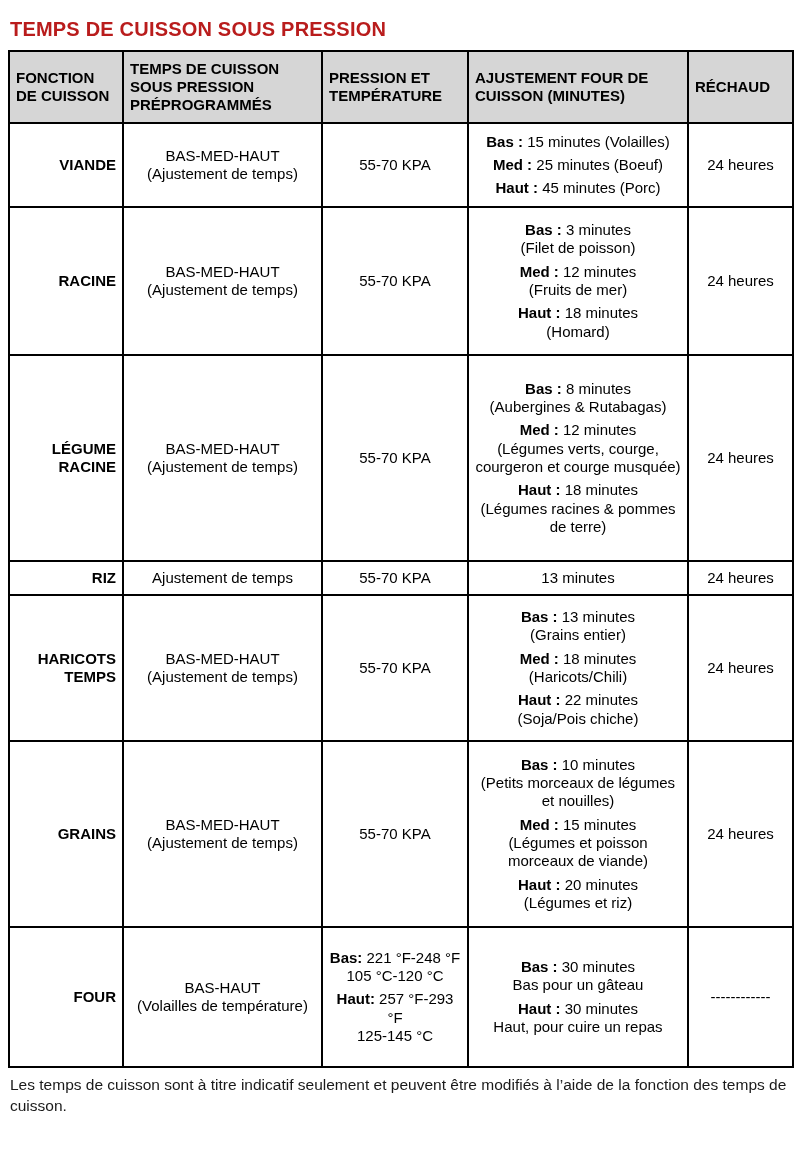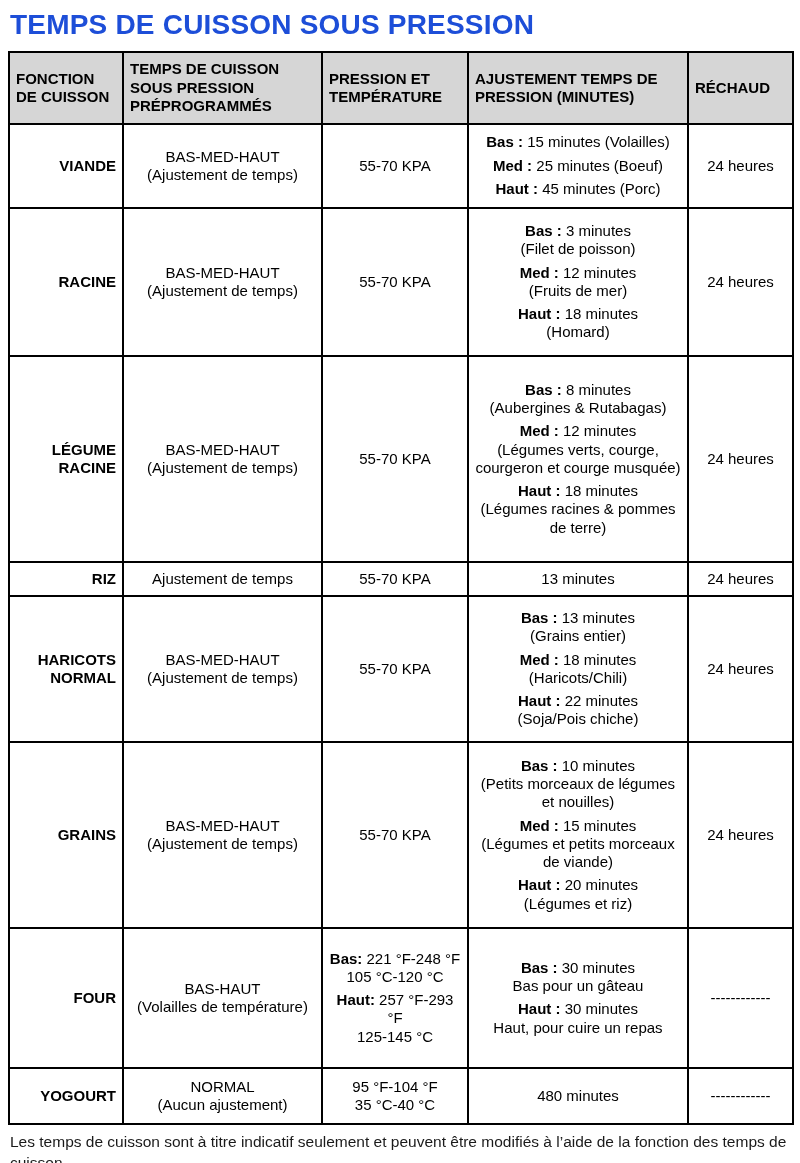--- a/index.html
+++ b/index.html
@@ -4,22 +4,22 @@
 <style>
   html,body{margin:0;padding:0;background:#fff;}
   body{
     width:800px;height:1163px;
     font-family:"Liberation Sans","DejaVu Sans",sans-serif;
     color:#000;
     -webkit-font-smoothing:antialiased;
   }
   .page{padding:4px 8px 0 8px;}
   .page-title{
-    font-size:28px;font-weight:bold;letter-spacing:.2px;
-    margin:6px 0 10px 2px;line-height:1.1;color:#1d4ed8;
+    font-size:20px;font-weight:bold;letter-spacing:.2px;
+    margin:14px 0 10px 2px;line-height:1.1;color:#b91c1c;
   }
   table.cook-table{
     border-collapse:collapse;width:784px;table-layout:fixed;
   }
   table.cook-table th,table.cook-table td{
     border:2px solid #000;
     vertical-align:middle;
     font-size:15px;line-height:1.22;
     padding:3px 6px;
     overflow:hidden;
@@ -63,21 +63,21 @@
       <col style="width:199px">
       <col style="width:146px">
       <col style="width:220px">
       <col style="width:105px">
     </colgroup>
     <thead>
       <tr>
         <th>FONCTION DE CUISSON</th>
         <th>TEMPS DE CUISSON SOUS PRESSION PRÉPROGRAMMÉS</th>
         <th>PRESSION ET TEMPÉRATURE</th>
-        <th>AJUSTEMENT TEMPS DE PRESSION (MINUTES)</th>
+        <th>AJUSTEMENT FOUR DE CUISSON (MINUTES)</th>
         <th>RÉCHAUD</th>
       </tr>
     </thead>
     <tbody>
         <tr>
           <td class="cell-function">VIANDE</td>
           <td class="cell-center">
             <div>BAS-MED-HAUT</div>
             <div class="prog-sub">(Ajustement de temps)</div>
           </td>
@@ -144,21 +144,21 @@
         <tr>
           <td class="cell-function">RIZ</td>
           <td class="cell-center">
             <div>Ajustement de temps</div>
           </td>
           <td class="cell-center">55-70 KPA</td>
           <td class="cell-center">13 minutes</td>
           <td class="cell-center">24 heures</td>
         </tr>
         <tr>
-          <td class="cell-function">HARICOTS NORMAL</td>
+          <td class="cell-function">HARICOTS TEMPS</td>
           <td class="cell-center">
             <div>BAS-MED-HAUT</div>
             <div class="prog-sub">(Ajustement de temps)</div>
           </td>
           <td class="cell-center">55-70 KPA</td>
           <td class="cell-center">
             <div class="adjust-entry">
               <div><span class="entry-label">Bas :</span> 13 minutes</div>
               <div>(Grains entier)</div>
             </div>
@@ -180,21 +180,21 @@
             <div class="prog-sub">(Ajustement de temps)</div>
           </td>
           <td class="cell-center">55-70 KPA</td>
           <td class="cell-center">
             <div class="adjust-entry">
               <div><span class="entry-label">Bas :</span> 10 minutes</div>
               <div>(Petits morceaux de légumes et nouilles)</div>
             </div>
             <div class="adjust-entry">
               <div><span class="entry-label">Med :</span> 15 minutes</div>
-              <div>(Légumes et petits morceaux de viande)</div>
+              <div>(Légumes et poisson morceaux de viande)</div>
             </div>
             <div class="adjust-entry">
               <div><span class="entry-label">Haut :</span> 20 minutes</div>
               <div>(Légumes et riz)</div>
             </div>
           </td>
           <td class="cell-center">24 heures</td>
         </tr>
         <tr>
           <td class="cell-function">FOUR</td>
@@ -217,31 +217,18 @@
               <div><span class="entry-label">Bas :</span> 30 minutes</div>
               <div>Bas pour un gâteau</div>
             </div>
             <div class="adjust-entry">
               <div><span class="entry-label">Haut :</span> 30 minutes</div>
               <div>Haut, pour cuire un repas</div>
             </div>
           </td>
           <td class="cell-center">------------</td>
         </tr>
-        <tr>
-          <td class="cell-function">YOGOURT</td>
-          <td class="cell-center">
-            <div>NORMAL</div>
-            <div class="prog-sub">(Aucun ajustement)</div>
-          </td>
-          <td class="cell-center">
-            <div>95 °F-104 °F</div>
-            <div>35 °C-40 °C</div>
-          </td>
-          <td class="cell-center">480 minutes</td>
-          <td class="cell-center">------------</td>
-        </tr>
       </tbody>
   </table>
 
   <p class="footnote">Les temps de cuisson sont à titre indicatif seulement et peuvent être modifiés à l’aide de la fonction des temps de cuisson.</p>
 
 </div>
 
 </body></html>

